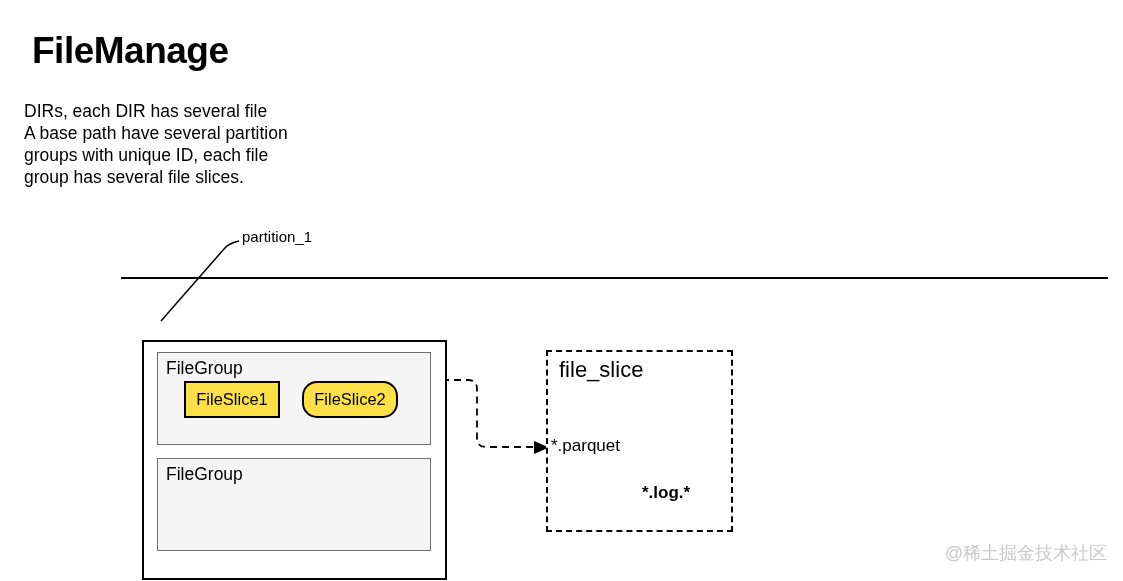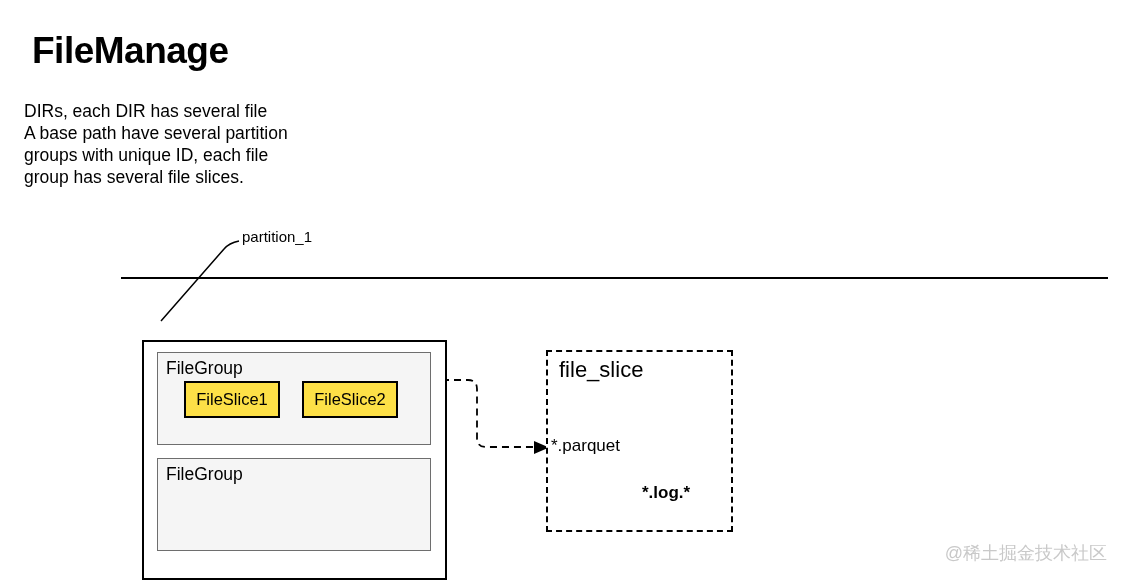--- a/index.html
+++ b/index.html
@@ -51,21 +51,21 @@
     font-size: 17.5px;
   }
   .fileslice {
     position: absolute; top: 28px; width: 96px; height: 37px;
     border: 2px solid #000; background: #fde047;
     box-sizing: border-box;
     display: flex; align-items: center; justify-content: center;
     font-size: 16.5px;
   }
   #fileslice-1 { left: 26px; }
-  #fileslice-2 { left: 144px; }
+  #fileslice-2 { left: 144px; border-radius: 15px; }
 
   #file-slice-box {
     left: 546px; top: 350px; width: 187px; height: 182px;
     border: 2px dashed #000; background: #ffffff;
     box-sizing: border-box;
   }
   #file-slice-label {
     position: absolute; left: 11px; top: 5px;
     font-size: 22px;
   }

